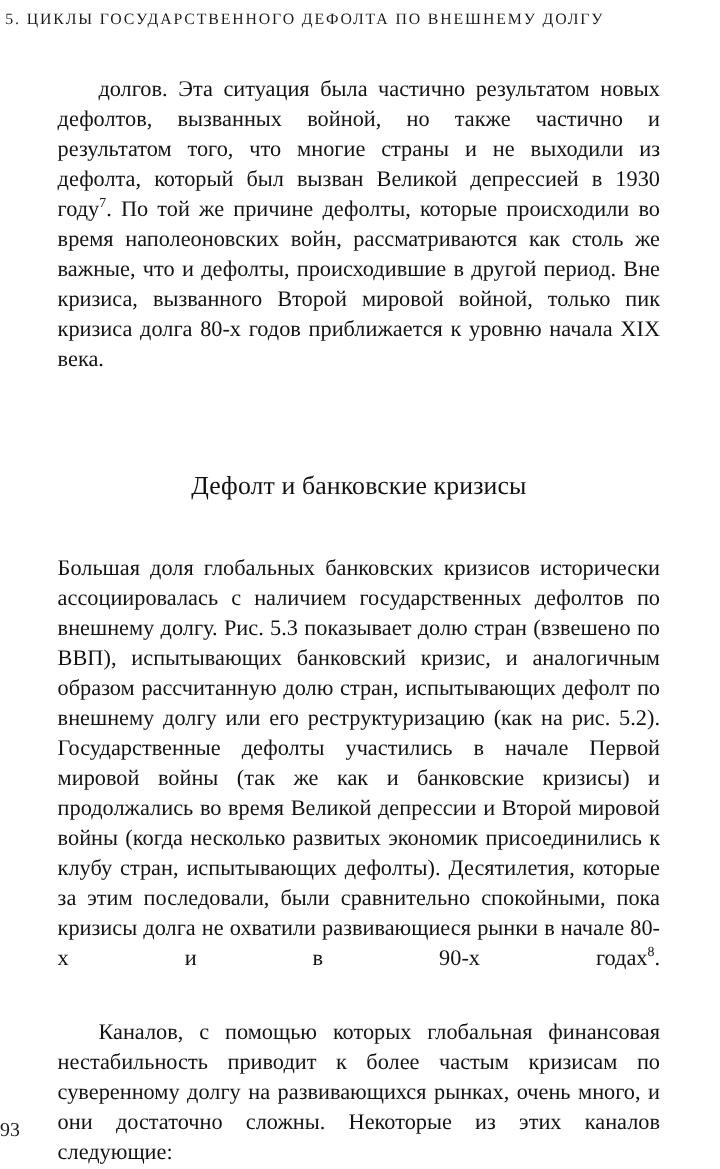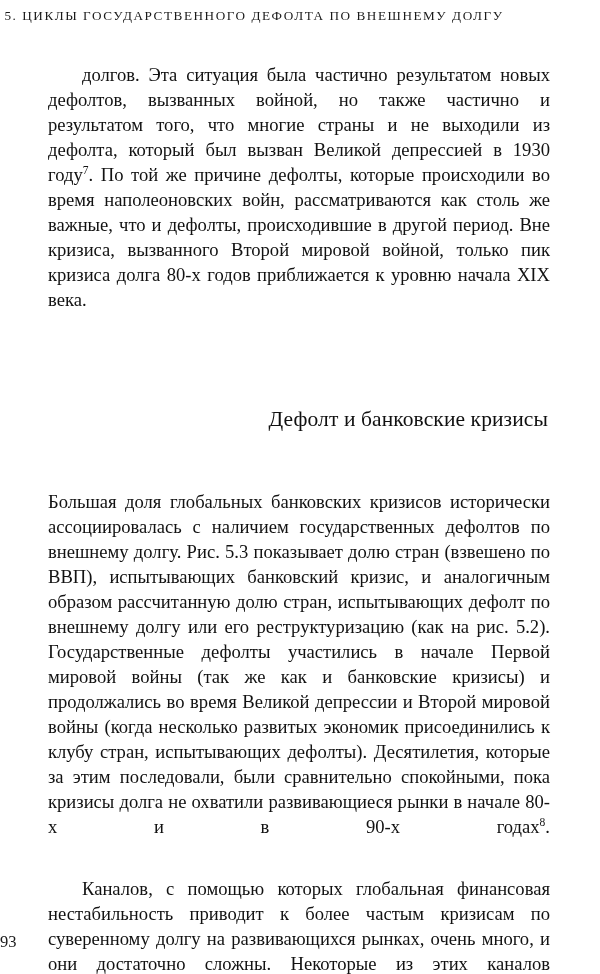--- a/index.html
+++ b/index.html
@@ -71,25 +71,25 @@
   }
 
   sup.fn {
     font-size: 0.62em;
     vertical-align: super;
     line-height: 0;
   }
 
   
   h2.section-title {
-    margin: 14px;
+    margin: 0;
     font-weight: 400;
     font-size: 21.5px;
     line-height: 26px;
-    text-align: right;
+    text-align: center;
     color: #101010;
     letter-spacing: 0.1px;
   }
 
   .gap-before-title { height: 42px; }
   .gap-after-title  { height: 31px; }
 
   
   .folio {
     position: absolute;

